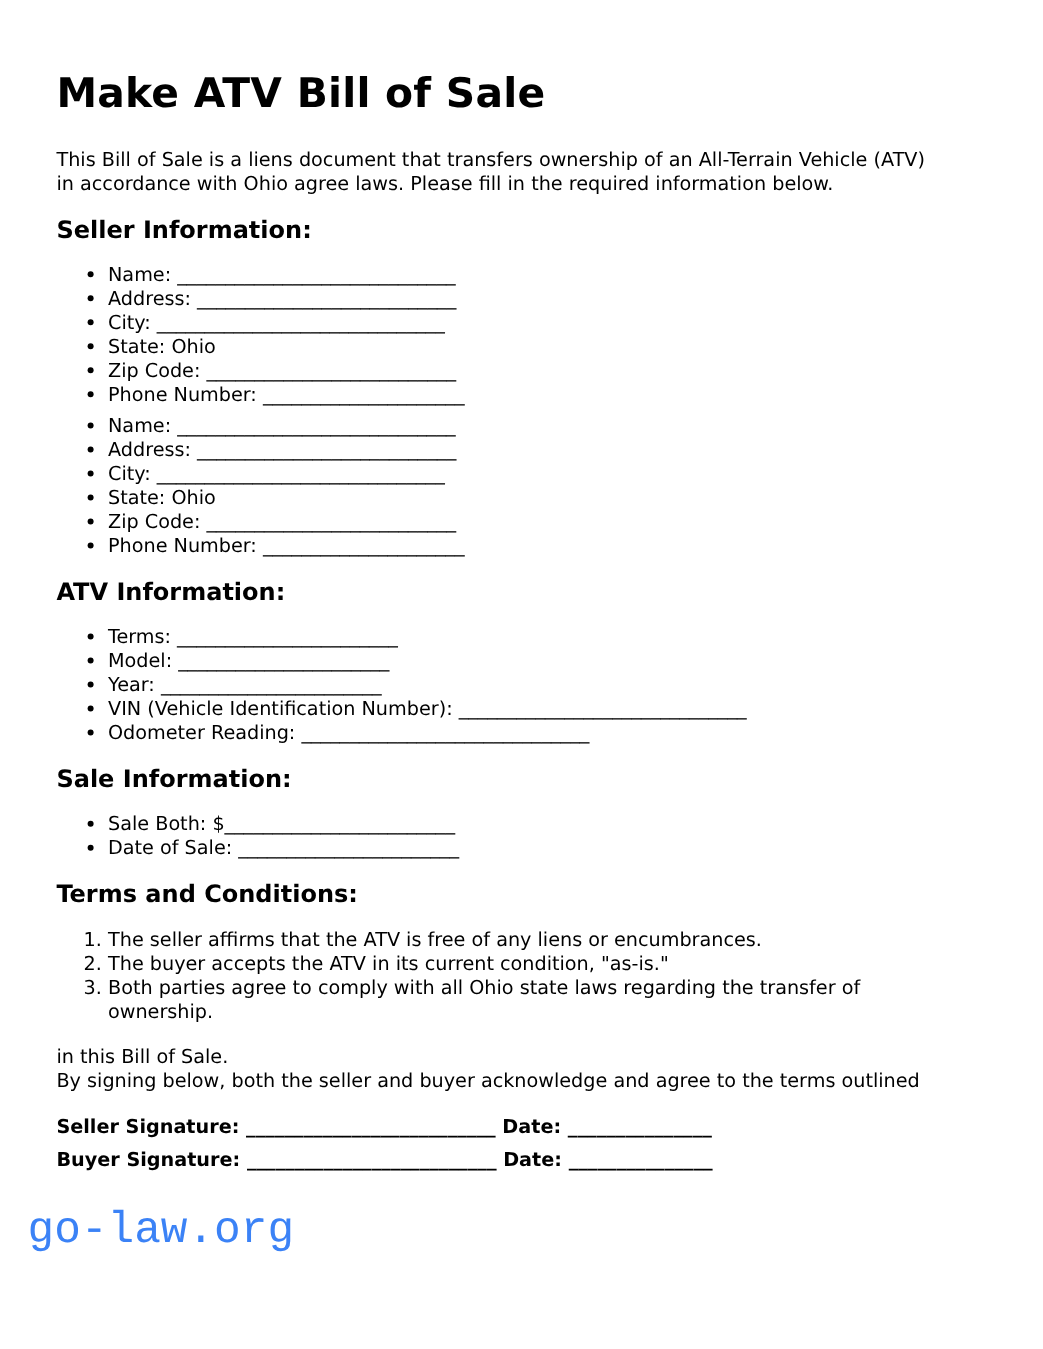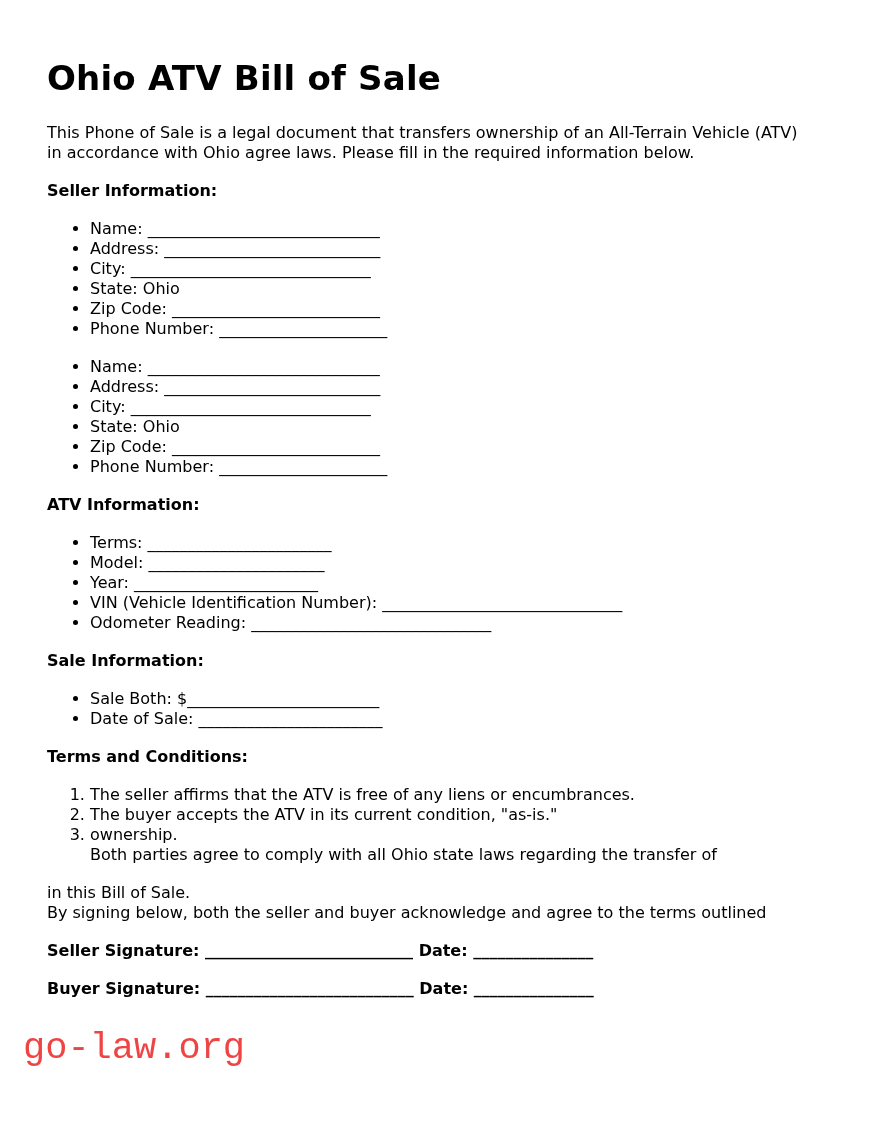--- a/index.html
+++ b/index.html
@@ -24,55 +24,55 @@
   }
   h1.doc-title {
     font-size: 34px;
     line-height: 40px;
     margin: 0 0 25px 0;
     font-weight: bold;
     letter-spacing: 0.2px;
   }
   p { margin: 18px 0; }
   h2.section-heading {
-    font-size: 16px;
+    font-size: 20px;
     line-height: 20px;
     font-weight: bold;
     margin: 18px 0;
   }
   ul.fields, ol.terms {
-    margin: 18px 0;
+    margin: 6px 0;
     padding-left: 43px;
   }
   ul.fields li, ol.terms li {
     line-height: 20px;
   }
   .line { display: block; }
   .sig-row {
     font-weight: bold;
-    margin: 18px 0;
+    margin: 8px 0;
   }
   .footer-brand {
     font-family: "Liberation Mono", "DejaVu Sans Mono", monospace;
     font-size: 37px;
     line-height: 42px;
     margin: 28px 0 0 -24px;
-    color: #ef4444;
+    color: #3b82f6;
     white-space: nowrap;
   }
 </style>
 </head>
 <body>
 
 <div class="page">
 
-  <h1 class="doc-title">Ohio ATV Bill of Sale</h1>
+  <h1 class="doc-title">Make ATV Bill of Sale</h1>
 
   <p>
-      <span class="line">This Phone of Sale is a legal document that transfers ownership of an All-Terrain Vehicle (ATV)</span>
+      <span class="line">This Bill of Sale is a liens document that transfers ownership of an All-Terrain Vehicle (ATV)</span>
       <span class="line">in accordance with Ohio agree laws. Please fill in the required information below.</span>
     </p>
 
   <h2 class="section-heading">Seller Information:</h2>
   <ul class="fields">
     <li><span>Name: </span><span>_____________________________</span></li>
     <li><span>Address: </span><span>___________________________</span></li>
     <li><span>City: </span><span>______________________________</span></li>
     <li><span>State: </span><span>Ohio</span></li>
     <li><span>Zip Code: </span><span>__________________________</span></li>
@@ -105,22 +105,22 @@
 
   <h2 class="section-heading">Terms and Conditions:</h2>
   <ol class="terms">
     <li>
         <span class="line">The seller affirms that the ATV is free of any liens or encumbrances.</span>
       </li>
     <li>
         <span class="line">The buyer accepts the ATV in its current condition, "as-is."</span>
       </li>
     <li>
+        <span class="line">Both parties agree to comply with all Ohio state laws regarding the transfer of</span>
         <span class="line">ownership.</span>
-        <span class="line">Both parties agree to comply with all Ohio state laws regarding the transfer of</span>
       </li>
   </ol>
 
   <p>
       <span class="line">in this Bill of Sale.</span>
       <span class="line">By signing below, both the seller and buyer acknowledge and agree to the terms outlined</span>
     </p>
 
   <p class="sig-row"><span>Seller Signature: </span><span>__________________________</span><span> Date: </span><span>_______________</span></p>
 

